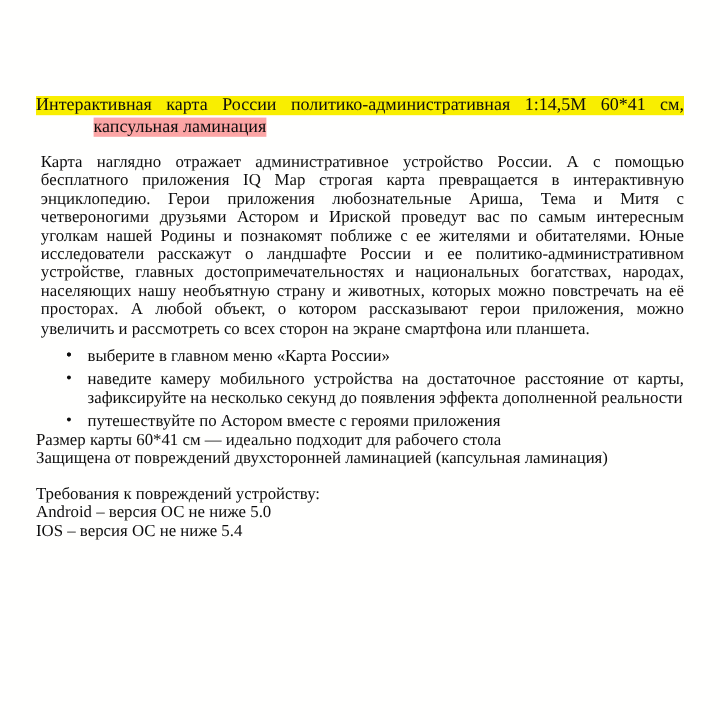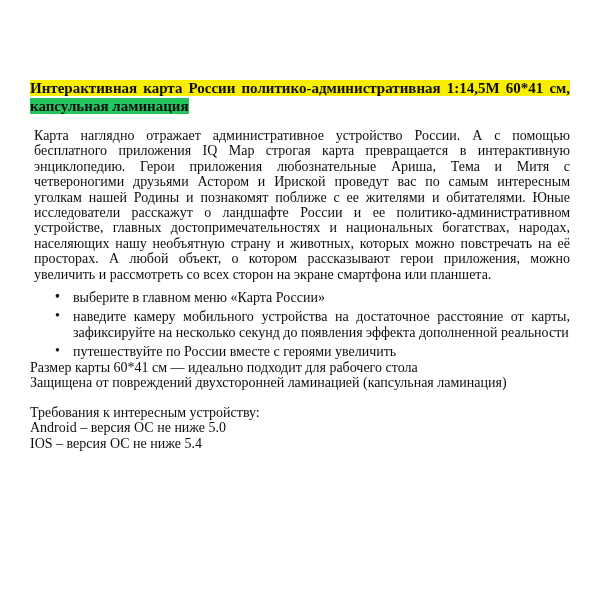--- a/index.html
+++ b/index.html
@@ -12,21 +12,21 @@
   }
   .page {
     position: absolute;
     left: 30px; top: 0;
     width: 540px;
   }
   
   .title-block { margin-top: 79px; }
   .title-line {
     margin: 0;
-    font-weight: bold;
+    font-weight: normal;
     font-size: 15px;
     line-height: 18px;
   }
   .title-line.justify-full {
     text-align: justify;
     text-align-last: justify;
   }
   .hl {  }
   
   .intro {
@@ -61,48 +61,48 @@
   }
   .spacer { height: 14px; }
 </style>
 </head>
 <body>
 
 <div class="page">
 
   <div class="title-block">
     <p class="title-line justify-full"><span class="hl" style="background-color: rgb(249, 238, 0);">Интерактивная карта России политико-административная 1:14,5М 60*41 см,</span></p>
-    <p class="title-line"><span class="hl" style="background-color: #22c55e;">капсульная ламинация</span></p>
+    <p class="title-line"><span class="hl" style="background-color: #fca5a5; margin-left: 48px;">капсульная ламинация</span></p>
   </div>
 
   <p class="intro">Карта наглядно отражает административное устройство России. А с помощью бесплатного приложения IQ Map строгая карта превращается в интерактивную энциклопедию. Герои приложения любознательные Ариша, Тема и Митя с четвероногими друзьями Астором и Ириской проведут вас по самым интересным уголкам нашей Родины и познакомят поближе с ее жителями и обитателями. Юные исследователи расскажут о ландшафте России и ее политико-административном устройстве, главных достопримечательностях и национальных богатствах, народах, населяющих нашу необъятную страну и животных, которых можно повстречать на её просторах. А любой объект, о котором рассказывают герои приложения, можно увеличить и рассмотреть со всех сторон на экране смартфона или планшета.</p>
 
   <ul class="features">
     <li>
       <span class="bullet">•</span>
     </li>
     <li>
       <span class="bullet">•</span>
       <span>выберите в главном меню «Карта России»</span>
     </li>
     <li>
       <span class="bullet">•</span>
       <span>наведите камеру мобильного устройства на достаточное расстояние от карты, зафиксируйте на несколько секунд до появления эффекта дополненной реальности</span>
     </li>
     <li>
       <span class="bullet">•</span>
-      <span>путешествуйте по России вместе с героями увеличить</span>
+      <span>путешествуйте по Астором вместе с героями приложения</span>
     </li>
   </ul>
 
   <p class="plain">Размер карты 60*41 см — идеально подходит для рабочего стола</p>
 
   <p class="plain">Защищена от повреждений двухсторонней ламинацией (капсульная ламинация)</p>
 
   <div class="spacer"></div>
 
-  <p class="plain">Требования к интересным устройству:</p>
+  <p class="plain">Требования к повреждений устройству:</p>
 
   <p class="plain">Android – версия ОС не ниже 5.0</p>
 
   <p class="plain">IOS – версия ОС не ниже 5.4</p>
 
 </div>
 
 </body></html>

